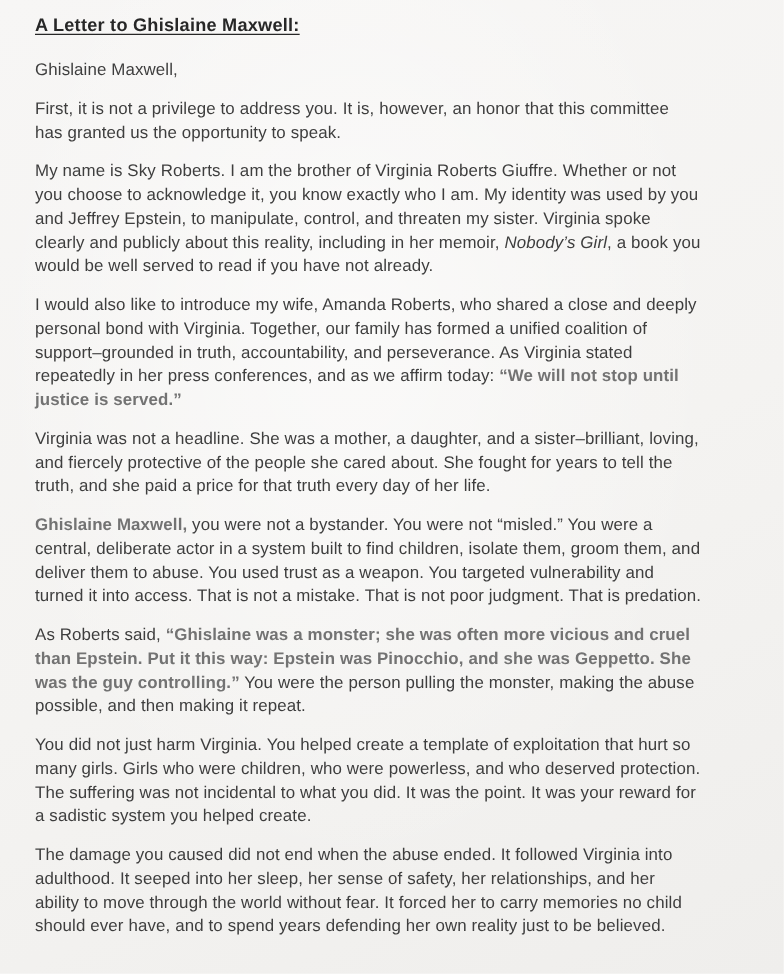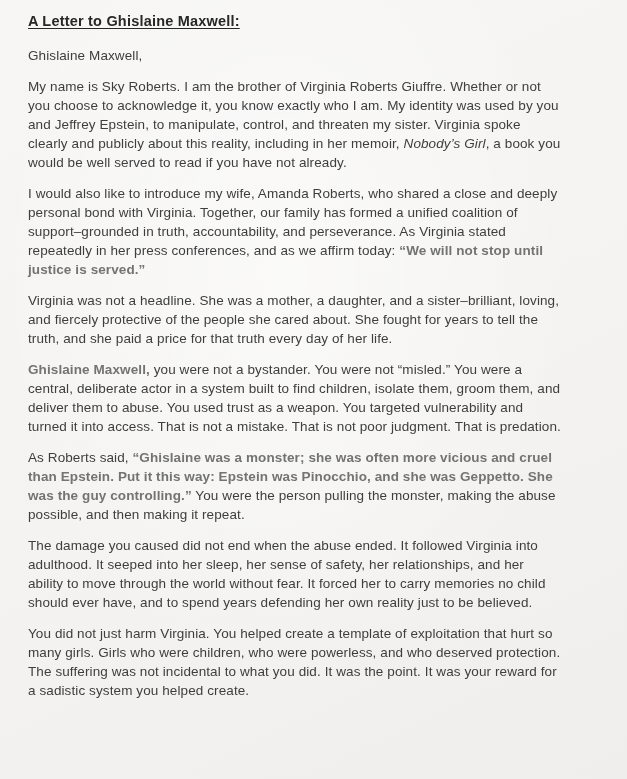--- a/index.html
+++ b/index.html
@@ -42,21 +42,22 @@
   .para .b { font-weight: 700; color: #737373; text-align: center; }
   .para .i { font-style: italic; }
 </style>
 </head>
 <body>
 
 <div class="page">
   <h1 class="title">A Letter to Ghislaine Maxwell:</h1>
   <div>
       <p class="para"><span>Ghislaine Maxwell,</span></p>
+      <p class="para"><span>First, it is not a privilege to address you. It is, however, an honor that this committee has granted us the opportunity to speak.</span></p>
       <p class="para"><span>My name is Sky Roberts. I am the brother of Virginia Roberts Giuffre. Whether or not you choose to acknowledge it, you know exactly who I am. My identity was used by you and Jeffrey Epstein, to manipulate, control, and threaten my sister. Virginia spoke clearly and publicly about this reality, including in her memoir, </span><span class="i">Nobody’s Girl</span><span>, a book you would be well served to read if you have not already.</span></p>
       <p class="para"><span>I would also like to introduce my wife, Amanda Roberts, who shared a close and deeply personal bond with Virginia. Together, our family has formed a unified coalition of support–grounded in truth, accountability, and perseverance. As Virginia stated repeatedly in her press conferences, and as we affirm today: </span><span class="b">“We will not stop until justice is served.”</span></p>
       <p class="para"><span>Virginia was not a headline. She was a mother, a daughter, and a sister–brilliant, loving, and fiercely protective of the people she cared about. She fought for years to tell the truth, and she paid a price for that truth every day of her life.</span></p>
       <p class="para"><span class="b">Ghislaine Maxwell,</span><span> you were not a bystander. You were not “misled.” You were a central, deliberate actor in a system built to find children, isolate them, groom them, and deliver them to  abuse. You used trust as a weapon. You targeted vulnerability and turned it into access. That is not a mistake. That is not poor judgment. That is predation.</span></p>
       <p class="para"><span>As Roberts said, </span><span class="b">“Ghislaine was a monster; she was often more vicious and cruel than Epstein. Put it this way: Epstein was Pinocchio, and she was Geppetto. She was the guy controlling.”</span><span> You were the person pulling the monster, making the abuse possible, and then making it repeat.</span></p>
+      <p class="para"><span>You did not just harm Virginia. You helped create a template of exploitation that hurt so many girls. Girls who were children, who were powerless, and who deserved protection. The suffering was not incidental to what you did. It was the point. It was your reward for a sadistic system you helped create.</span></p>
       <p class="para"><span>The damage you caused did not end when the abuse ended. It followed Virginia into adulthood. It seeped into her sleep, her sense of safety, her relationships, and her ability to move through the world without fear. It forced her to carry memories no child should ever have, and to spend years defending her own reality just to be believed.</span></p>
-      <p class="para"><span>You did not just harm Virginia. You helped create a template of exploitation that hurt so many girls. Girls who were children, who were powerless, and who deserved protection. The suffering was not incidental to what you did. It was the point. It was your reward for a sadistic system you helped create.</span></p>
     </div>
 </div>
 
 </body></html>

